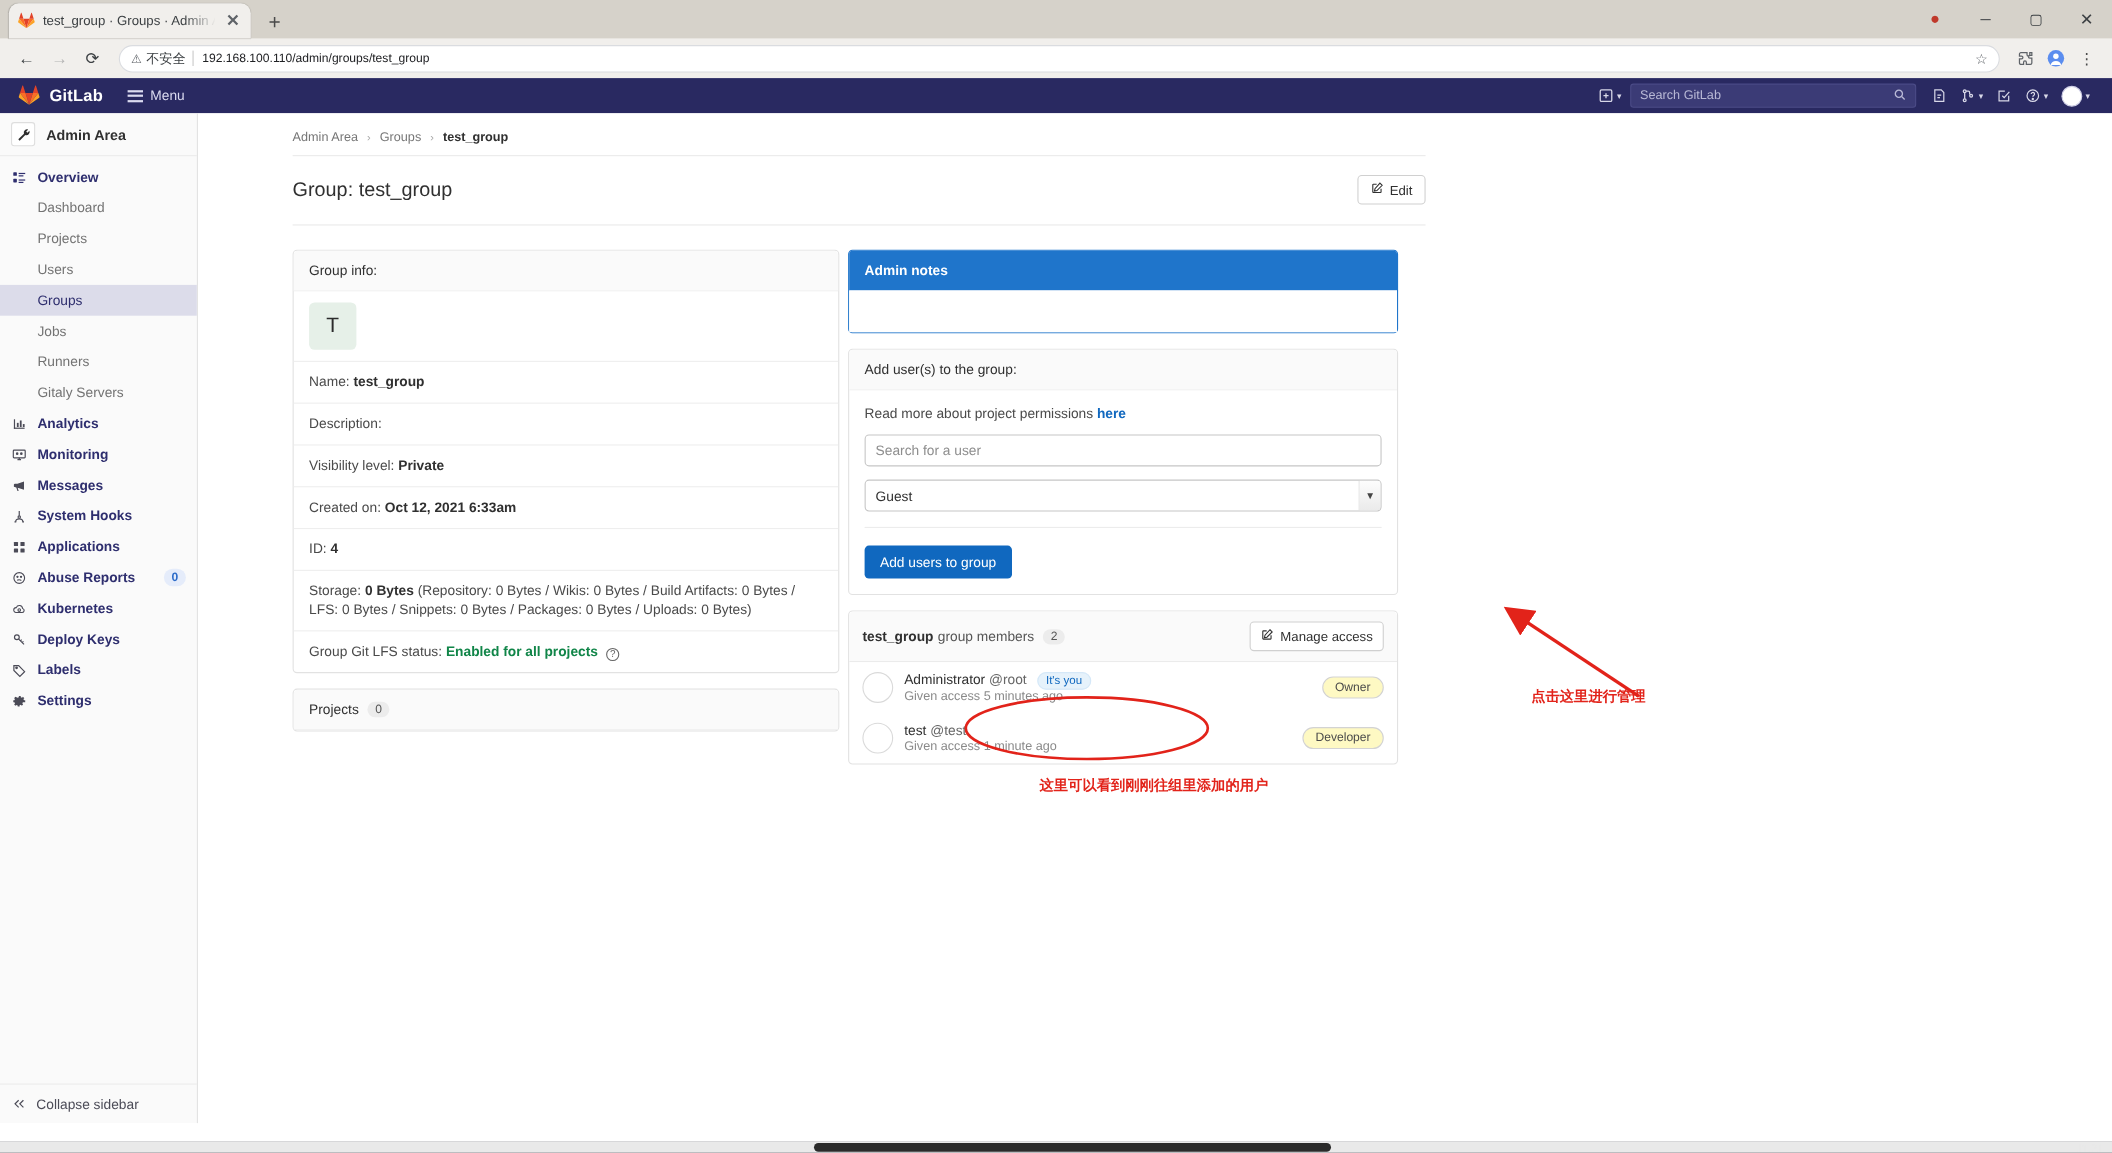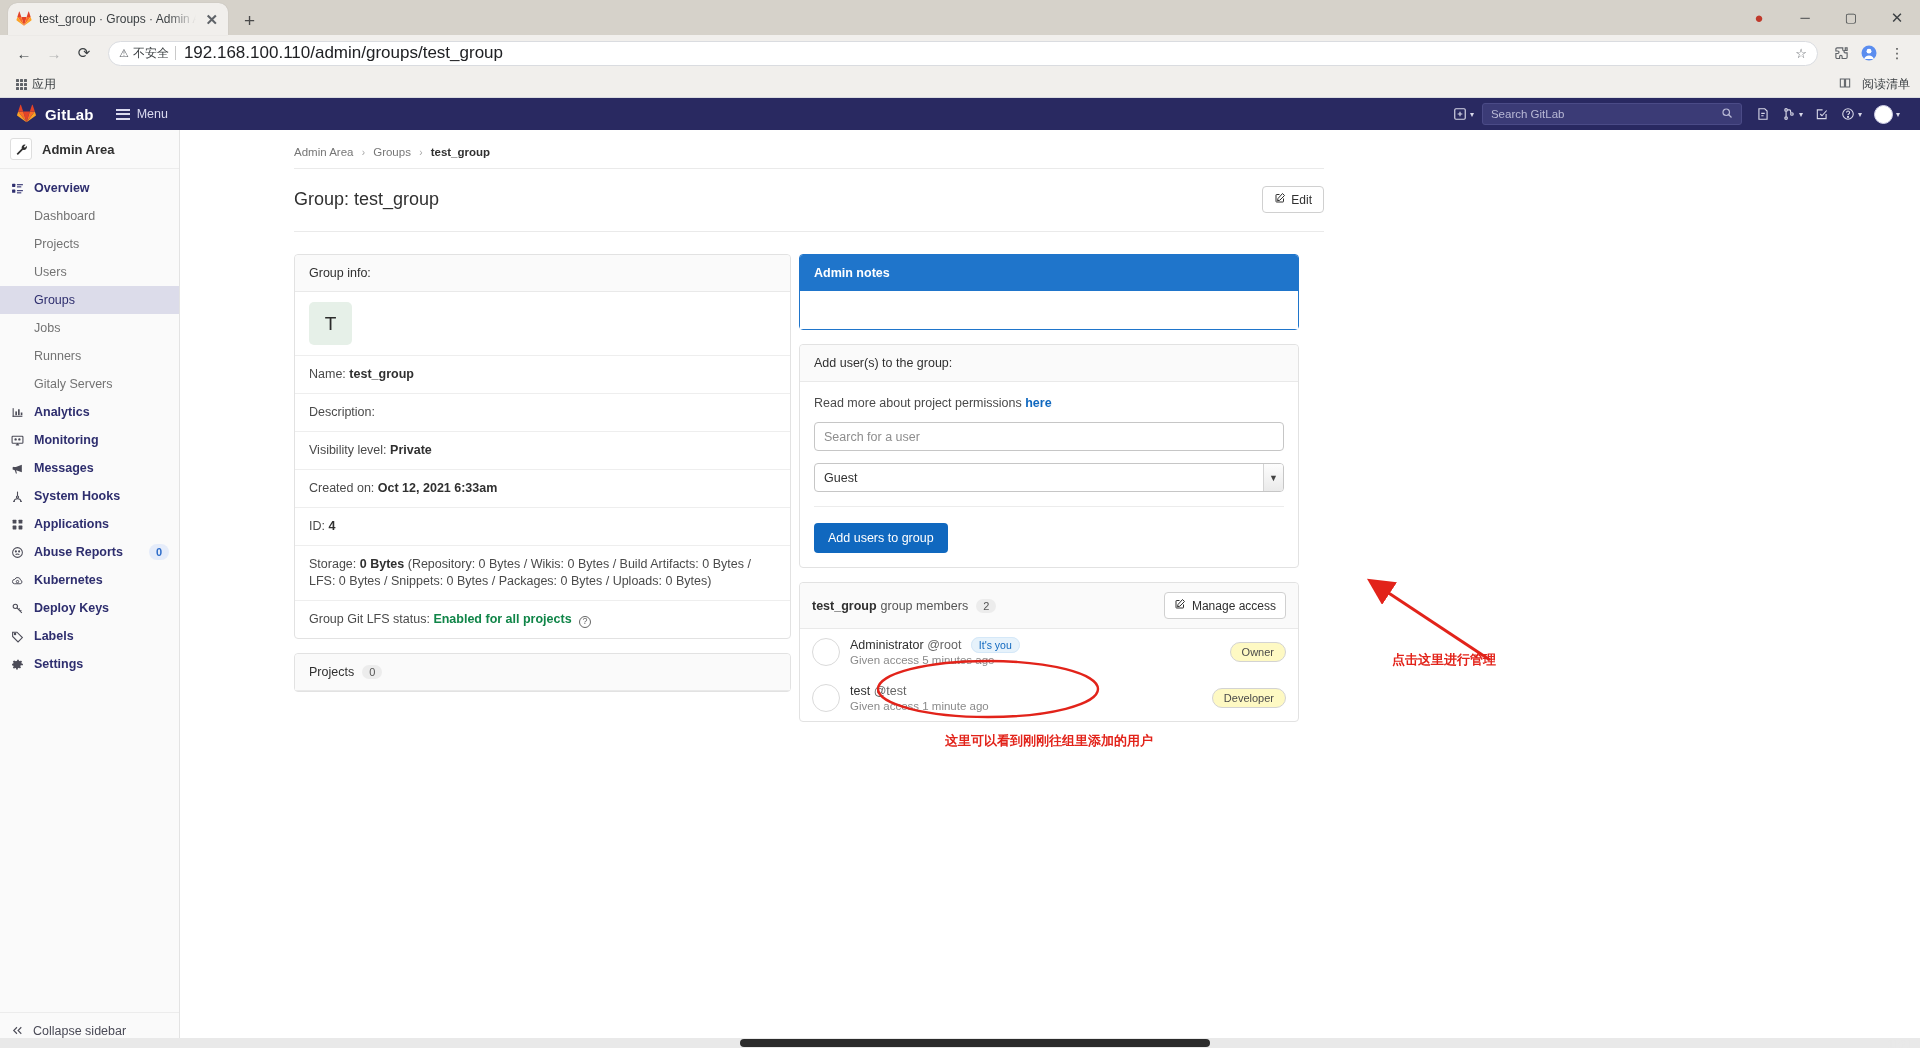--- a/index.html
+++ b/index.html
@@ -48,21 +48,21 @@
     color:#3c4043; font-size: 15px; border-radius: 50%; }
   .navbtn.disabled { color: #b5b5b5; }
   .omnibox {
     flex: 1; height: 25px; background: #fff; border-radius: 13px; margin: 0 8px;
     display: flex; align-items: center; padding: 0 10px; font-size: 12.5px; color: #202124;
     border: 1px solid #dadce0;
   }
   .warn-icon { color: #5f6368; font-size: 11px; margin-right: 4px; }
   .not-secure { color: #3c4043; font-size: 12px; margin-right: 6px; font-family: Liberation Serif, serif; }
   .sep { width: 1px; height: 14px; background: #c9c9c9; margin-right: 8px; }
-  .url { color: #202124; font-size: 17px; flex:1; }
+  .url { color: #202124; font-size: 11px; flex:1; }
   .star { margin-left: auto; color: #5f6368; font-size: 13px; }
   .tb-icon { width: 26px; height: 26px; display:flex; align-items:center; justify-content:center;
     color:#4a4a4a; font-size: 14px; }
 
   .bookmarks {
     height: 27px; background: #f1efec; display: flex; align-items: center; padding: 0 10px;
     font-size: 12px; color: #3c4043; border-bottom: 1px solid #dadce0;
   }
   .bm-item { display: flex; align-items: center; gap: 5px; padding: 2px 6px; }
   .grid9 { display:grid; grid-template-columns: repeat(3,3px); grid-template-rows: repeat(3,3px);
@@ -126,21 +126,21 @@
     margin-left:auto; background:#e5ecfa; color:#2d6cc9; border-radius: 9px;
     font-size: 11px; padding: 0px 7px; line-height: 16px;
   }
   .sb-foot {
     border-top: 1px solid #ececec; padding: 10px; display:flex; align-items:center; gap:8px;
     color:#4b4b57; font-size: 12.5px;
   }
 
   
   .main { flex: 1; position: relative; overflow: hidden; background:#fff; }
-  .main-inner { width: 1030px; margin-left: 114px; padding-top: 12px; }
+  .main-inner { width: 1030px; margin-left: 86px; padding-top: 12px; }
 
   .breadcrumb { font-size: 11.5px; color: #767676; padding: 4px 0 10px 0; border-bottom: 1px solid #eaeaea;}
   .breadcrumb a { color: #767676; text-decoration: none; }
   .breadcrumb .bsep { margin: 0 5px; color:#a7a7a7; font-size:10px;}
   .breadcrumb .cur { color:#303030; font-weight: 700; }
 
   .page-title-row {
     display:flex; align-items:center; padding: 17px 0 18px 0; border-bottom: 1px solid #eaeaea;
   }
   h1.page-title { font-size: 18px; font-weight: 400; color: #303030; }
@@ -295,44 +295,20 @@
     <div class="tb-icon">
       <svg width="18" height="18" viewBox="0 0 24 24">
           <circle cx="12" cy="12" r="10" fill="#5b8def"></circle>
           <circle cx="12" cy="9.5" r="3.3" fill="#fff"></circle>
           <path d="M5.5 20a6.8 6.8 0 0113 0z" fill="#fff"></path>
         </svg>
     </div>
     <div class="tb-icon">⋮</div>
   </div>
 
-  <div class="bookmarks">
-    <div class="bm-item">
-      <span class="grid9">
-          <i></i>
-          <i></i>
-          <i></i>
-          <i></i>
-          <i></i>
-          <i></i>
-          <i></i>
-          <i></i>
-          <i></i>
-        </span>
-      <span>应用</span>
-    </div>
-    <div class="bm-right">
-      <span>
-        <svg width="14" height="14" viewBox="0 0 24 24" fill="none" stroke="#5f6368" stroke-width="1.8">
-            <path d="M4 5h7v14H4zM13 5h7v14h-7z"></path>
-          </svg>
-      </span>
-      <span>阅读清单</span>
-    </div>
-  </div>
 
   <div class="page">
 
     <div class="gl-navbar">
       <div class="gl-logo-wrap">
         <span class="gl-logo">
           <svg width="21" height="20" viewBox="0 0 24 24">
             <path d="M12 22L16 9H8z" fill="#e24329"></path>
             <path d="M12 22L8 9H2z" fill="#fc6d26"></path>
             <path d="M2 9L.7 13.2a.9.9 0 00.33 1L12 22z" fill="#fca326"></path>

